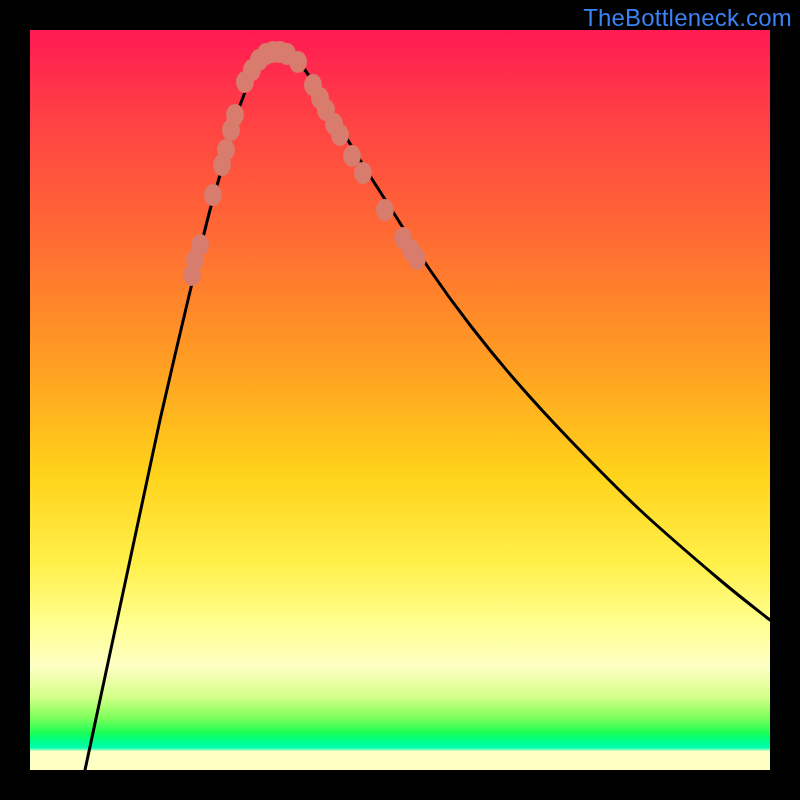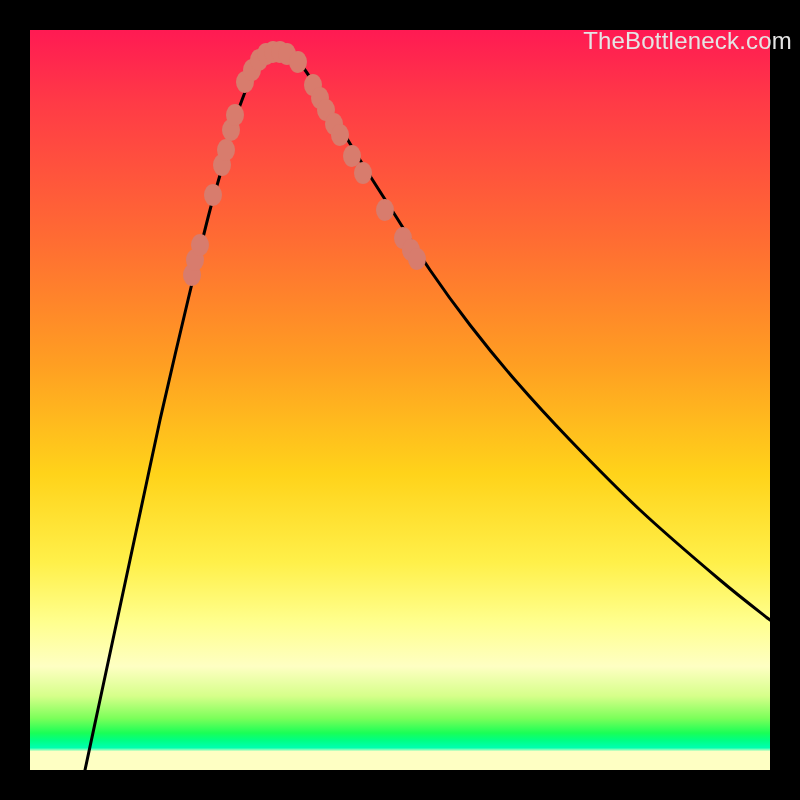--- a/index.html
+++ b/index.html
@@ -42,26 +42,25 @@
       #00ff84 96%,
       #00ffb0 97%,
       #feffc3 97.5%,
       #feffc3 100%
     );
   }
   .watermark {
     position: absolute;
     top: 4px;
     right: 8px;
-    color: #e5e5e5;
+    color: #3b82f6;
     font-size: 24px;
     font-weight: 500;
     letter-spacing: 0.2px;
     user-select: none;
-    margin-top: 23px;
   }
   svg.curve {
     position: absolute;
     top: 0;
     left: 0;
     width: 740px;
     height: 740px;
   }
 </style>
 </head>

